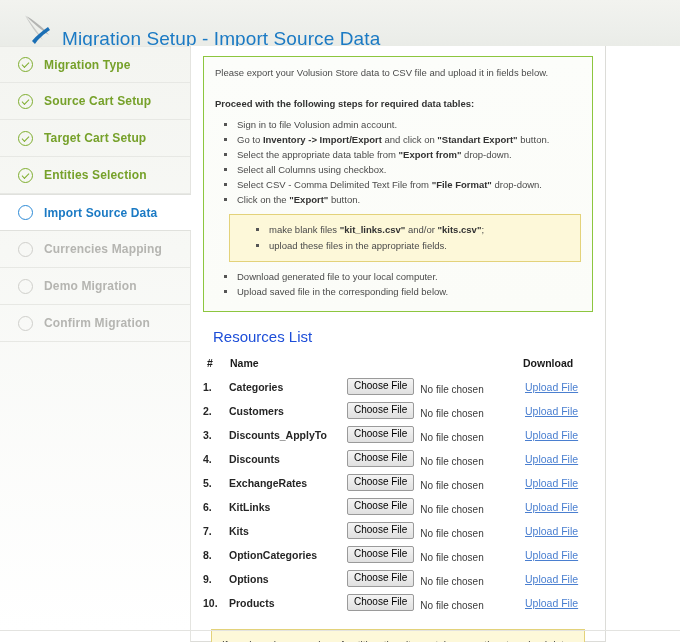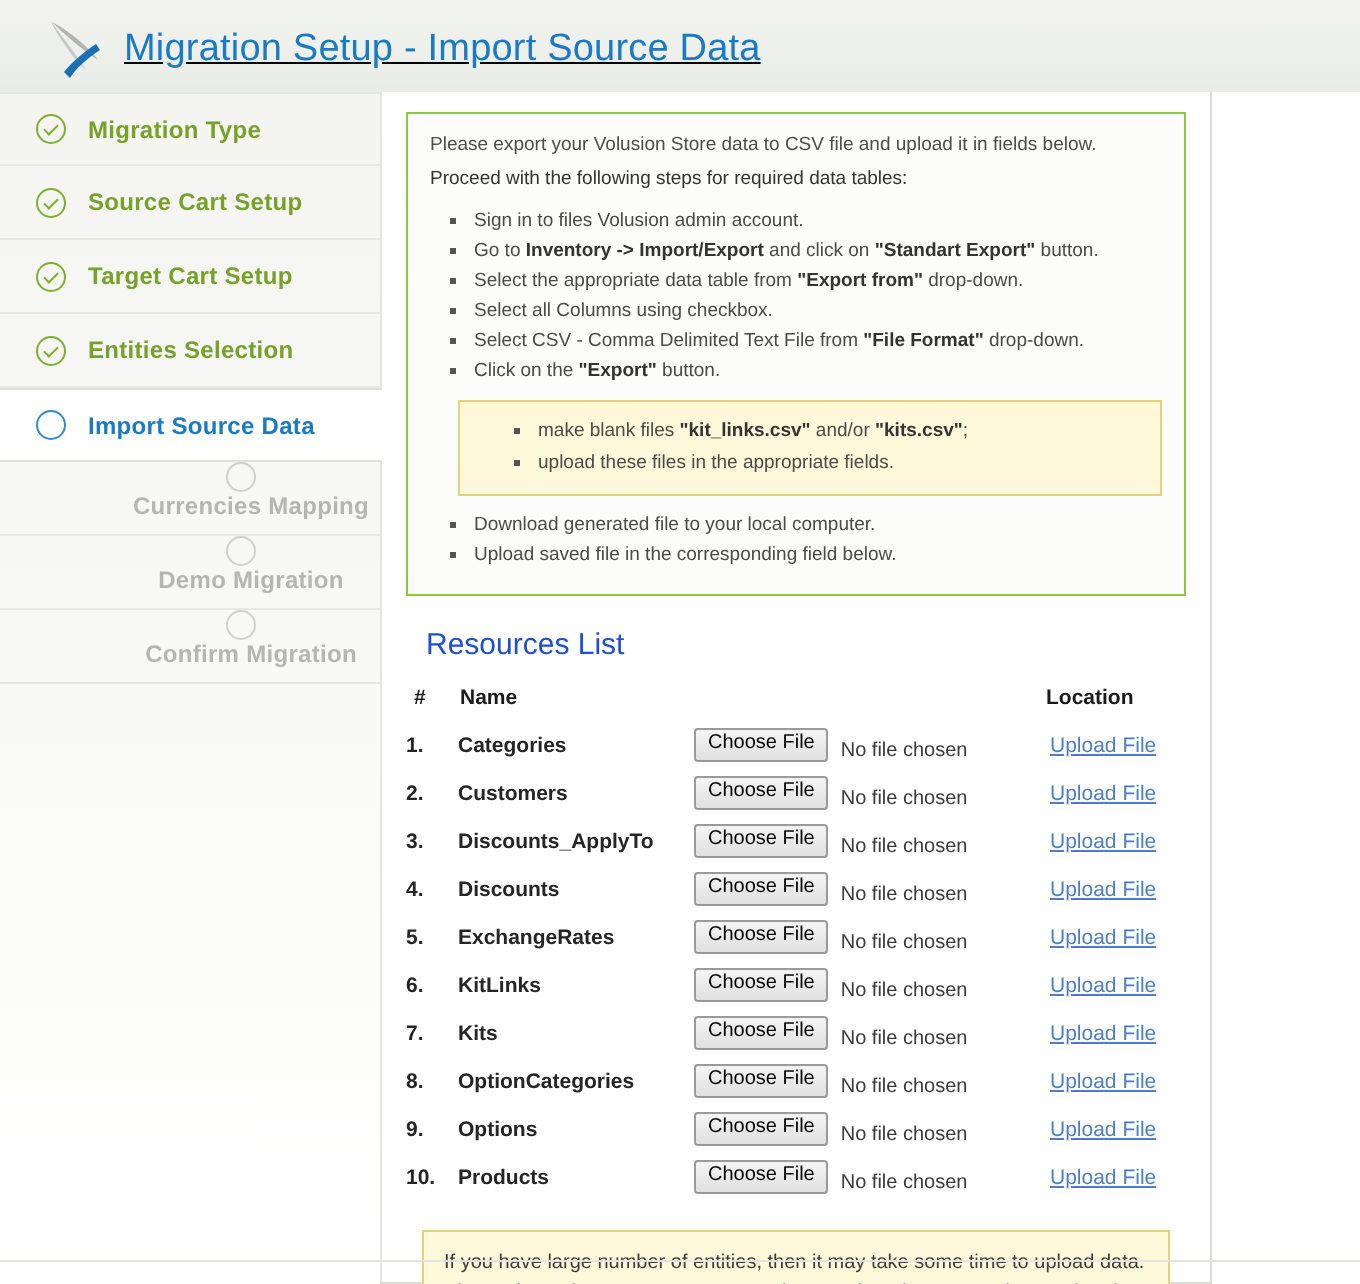--- a/index.html
+++ b/index.html
@@ -16,22 +16,21 @@
     background: #ffffff;
   }
 
   
   #header {
     position: absolute;
     left: 0; top: 0;
     width: 680px; height: 50px;
     background: linear-gradient(to bottom, #f2f3ef 0%, #eceeea 70%, #e9ebe6 100%);
     display: flex;
-    align-items: center;
-    text-decoration: underline;
+    align-items: flex-end;
   }
   #logo-wrap {
     width: 44px; height: 40px;
     margin-left: 16px;
     position: relative;
     flex: 0 0 auto;
   }
   #page-title {
     font-size: 19px;
     color: #1b7ac4;
@@ -63,21 +62,21 @@
     display: flex;
     align-items: center;
     padding-left: 18px;
     border-bottom: 1px solid #e7e8e4;
     font-size: 12px;
     font-weight: bold;
   }
   .step:first-child { border-top: 1px solid #e7e8e4; }
   .step .lbl { margin-left: 11px; letter-spacing: 0.15px; }
   .step.done { color: #76a12a; }
-  .step.todo { color: #b5b5b1; flex-direction: column; }
+  .step.todo { color: #b5b5b1; }
   .step.active {
     color: #1b7ac4;
     background: #ffffff;
     border-top: 1px solid #e0e1dd;
     border-bottom: 1px solid #e0e1dd;
     width: 191px;
     box-shadow: 0 0 0 0 transparent;
     z-index: 3;
   }
   .step-icon {
@@ -114,21 +113,21 @@
   
   #instructions {
     border: 1px solid #8dc63f;
     background: linear-gradient(to bottom, #fcfdfa 0%, #fbfcf8 100%);
     padding: 9px 11px 11px 11px;
     font-size: 9.5px;
     color: #4a4a4a;
     line-height: 1.42;
   }
   #instr-lead { color: #4c4c4c; }
-  #instr-sub { font-weight: normal; color: #333; margin-top: 4px; }
+  #instr-sub { font-weight: bold; color: #333; margin-top: 18px; }
   ul.sq {
     list-style: square;
     margin: 7px 0 0 0;
     padding-left: 22px;
   }
   ul.sq li { margin-bottom: 1.5px; }
   ul.sq li::marker { color: #555; }
   .b { font-weight: bold; color: #333; }
 
   
@@ -278,21 +277,21 @@
     </div>
 
     <div id="main-panel">
       <div id="panel-inner">
 
         <div id="instructions">
           <div id="instr-lead">Please export your Volusion Store data to CSV file and upload it in fields below.</div>
           <div id="instr-sub">Proceed with the following steps for required data tables:</div>
 
           <ul class="sq" id="instr-steps">
-              <li><span>Sign in to files Volusion admin account.</span></li>
+              <li><span>Sign in to file Volusion admin account.</span></li>
               <li><span>Go to </span><span class="b">Inventory -&gt; Import/Export</span><span> and click on </span><span class="b">"Standart Export"</span><span> button.</span></li>
               <li><span>Select the appropriate data table from </span><span class="b">"Export from"</span><span> drop-down.</span></li>
               <li><span>Select all Columns using checkbox.</span></li>
               <li><span>Select CSV - Comma Delimited Text File from </span><span class="b">"File Format"</span><span> drop-down.</span></li>
               <li><span>Click on the </span><span class="b">"Export"</span><span> button.</span></li>
             </ul>
 
           <div id="note-box">
             <ul class="sq" id="note-bullets">
                 <li><span>make blank files </span><span class="b">"kit_links.csv"</span><span> and/or </span><span class="b">"kits.csv"</span><span>;</span></li>
@@ -307,21 +306,21 @@
         </div>
 
         <div id="resources-title">Resources List</div>
 
         <table class="res">
           <thead>
             <tr>
               <th class="c-num">#</th>
               <th class="c-name">Name</th>
               <th class="c-file"></th>
-              <th class="c-loc">Location</th>
+              <th class="c-loc">Download</th>
             </tr>
           </thead>
           <tbody id="res-body">
               <tr>
                 <td class="c-num">1.</td>
                 <td class="c-name">Categories</td>
                 <td>
                   <div class="fileinput">
                     <span class="fi-btn">Choose File</span>
                     <span class="fi-txt">No file chosen</span>

